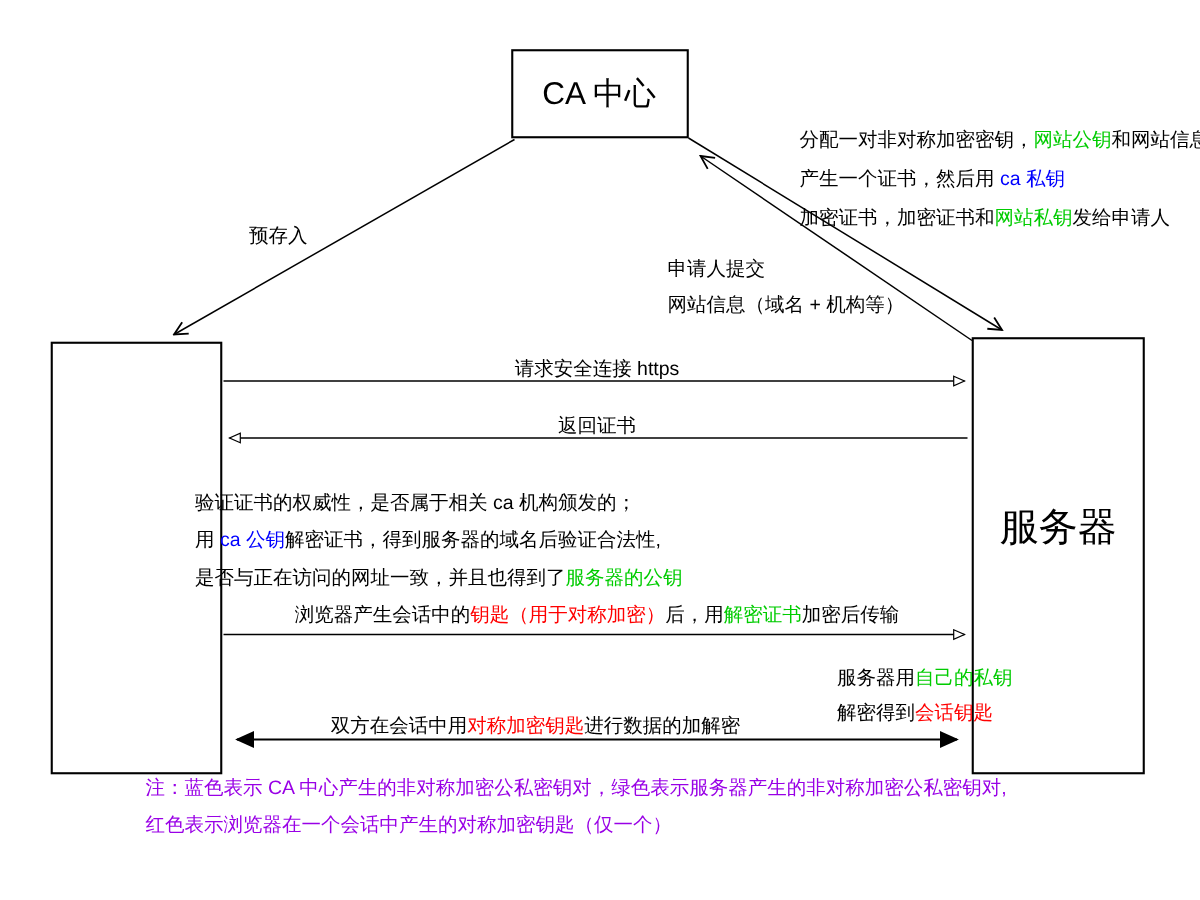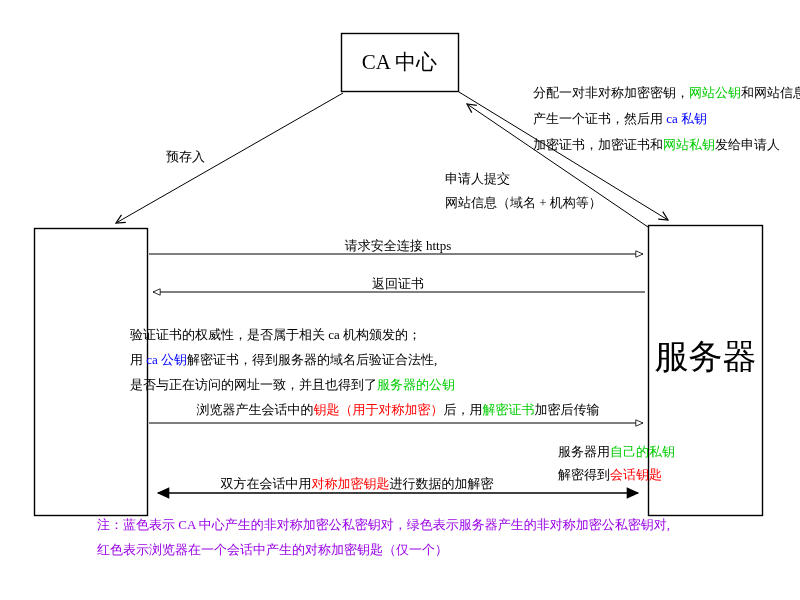--- a/index.html
+++ b/index.html
@@ -1,27 +1,27 @@
 <!DOCTYPE html>
 <html style="--blue: #0000ff; --green: #00cc00; --red: #ff0000; --purple: #9900e6; --ink: #000000; --bg: #ffffff;"><head>
 <meta charset="utf-8">
 <style>
   html,body{margin:0;padding:0;background:#fff;}
   .canvas{
     position:relative;width:800px;height:600px;background:var(--bg,#fff);
-    font-family:Liberation Serif, serif;
+    font-family:Liberation Sans, sans-serif;
     color:var(--ink,#000);overflow:hidden;
   }
   .canvas svg{position:absolute;left:0;top:0;}
   .txt{position:absolute;font-size:13px;white-space:nowrap;}
   .center{text-align:center;}
   .node-label{position:absolute;white-space:nowrap;}
   .lbl-ca{left:341px;top:33px;width:117px;height:58px;display:flex;align-items:center;justify-content:center;font-size:21px;}
   .lbl-browser{left:34px;top:320px;width:114px;text-align:center;font-size:26px;}
-  .lbl-server{left:648px;top:334px;width:115px;text-align:center;font-size:34px;}
+  .lbl-server{left:648px;top:334px;width:115px;text-align:center;font-size:26px;}
   .seg-b{color:var(--blue,#0000ff);}
   .seg-g{color:var(--green,#00cc00);}
   .seg-r{color:var(--red,#ff0000);}
   .note{color:var(--purple,#9900e6);}
   .tb div{white-space:nowrap;}
 </style>
 </head>
 <body>
 
 <div class="canvas">

